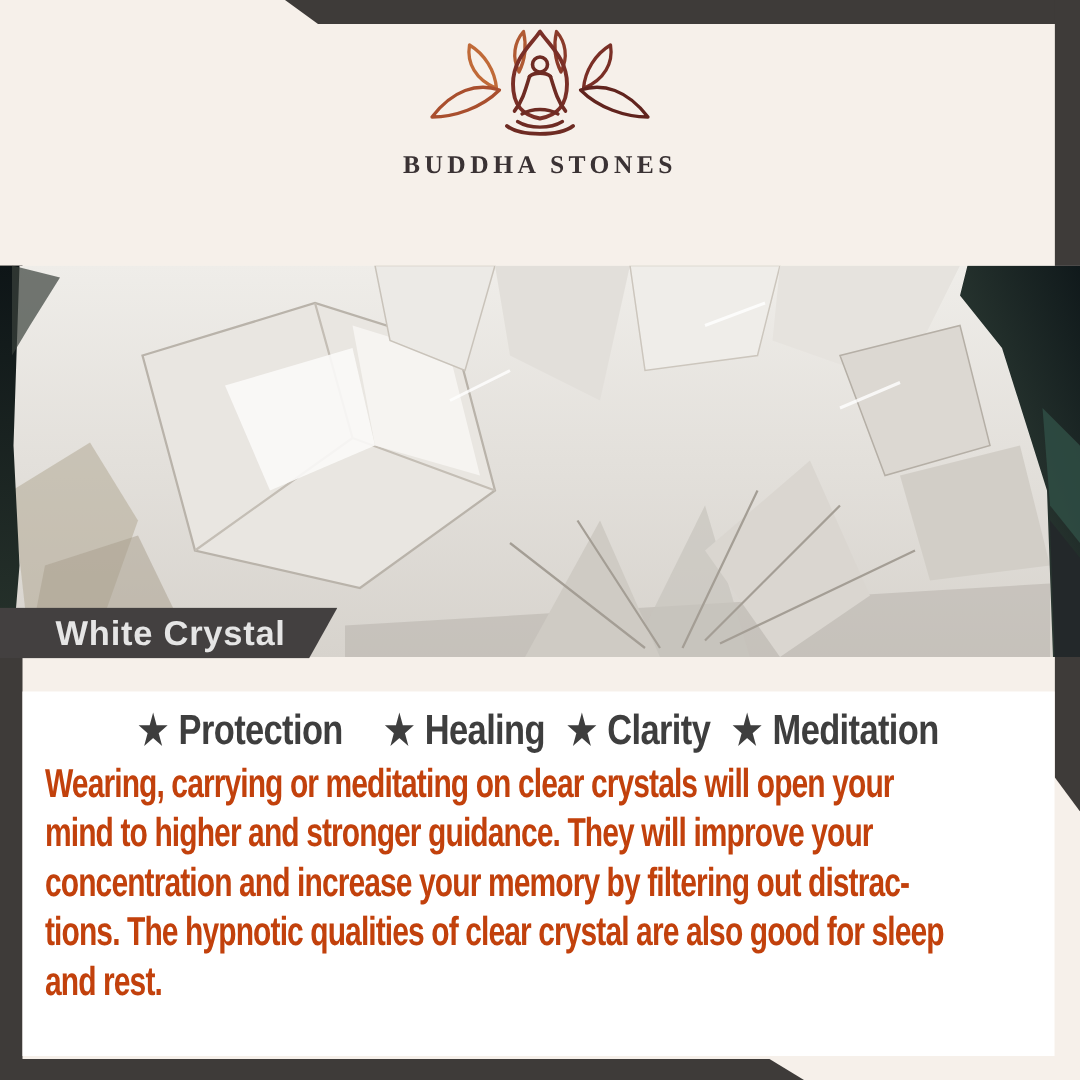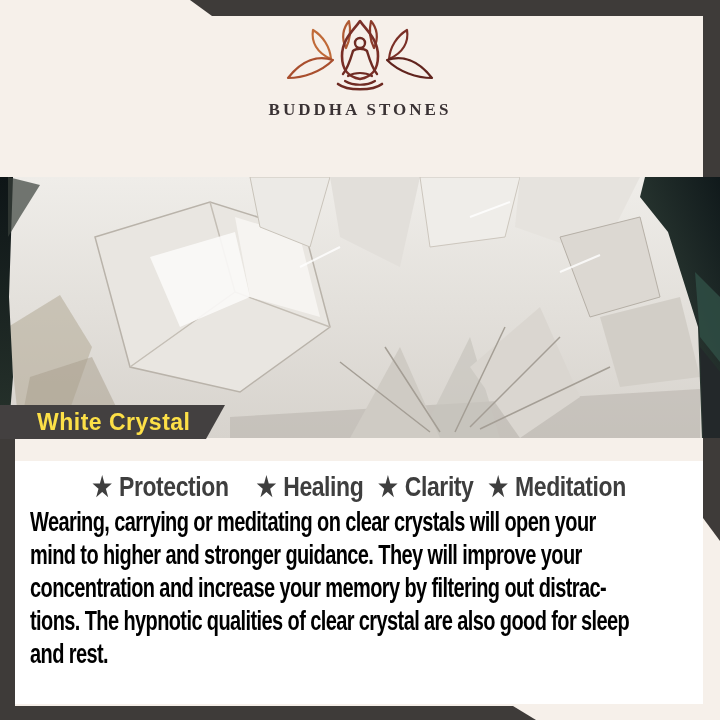--- a/index.html
+++ b/index.html
@@ -28,36 +28,36 @@
   .banner-title{font-size:31px;font-weight:700;color:#3b3b3b;letter-spacing:-0.5px;
     transform:scaleX(0.95);white-space:nowrap;}
 
   
   .photo{position:absolute;left:0;top:177px;width:720px;height:261px;overflow:hidden;}
   .photo svg{display:block;}
   .photo-label{position:absolute;left:0;top:405px;width:225px;height:34px;
     background:#434040;z-index:5;display:flex;align-items:center;
     clip-path:polygon(0 0,100% 0,calc(100% - 19px) 100%,0 100%);
     padding-left:37px;box-sizing:border-box;}
-  .photo-label span{color:#fde047;font-size:23px;font-weight:700;letter-spacing:0.5px;
+  .photo-label span{color:#e5e5e5;font-size:23px;font-weight:700;letter-spacing:0.5px;
     white-space:nowrap;}
 
   
   .panel{position:absolute;left:15px;top:461px;width:688px;height:243px;background:#ffffff;}
 
   .features-row{position:absolute;left:15px;top:471px;width:688px;height:32px;
     display:flex;align-items:center;justify-content:center;
     color:#3e3e3e;font-weight:700;font-size:28px;letter-spacing:-0.5px;
     transform:scaleX(0.82);white-space:nowrap;}
   .feature-item{display:flex;align-items:center;margin-right:18px;}
   .feature-item.gap-lg{margin-right:34px;}
   .feature-item:last-child{margin-right:0;}
   .star{margin-right:9px;font-size:27px;}
 
-  .description{position:absolute;left:30px;top:506px;width:675px;color:#000000;}
+  .description{position:absolute;left:30px;top:506px;width:675px;color:#c2410c;}
   .desc-line{font-size:27px;font-weight:700;letter-spacing:-0.8px;line-height:33px;
     transform:scaleX(0.74);transform-origin:0 50%;white-space:nowrap;}
 </style>
 </head>
 <body>
 
 <div class="page">
 
   <div class="bar bar-top"></div>
   <div class="bar bar-right"></div>

